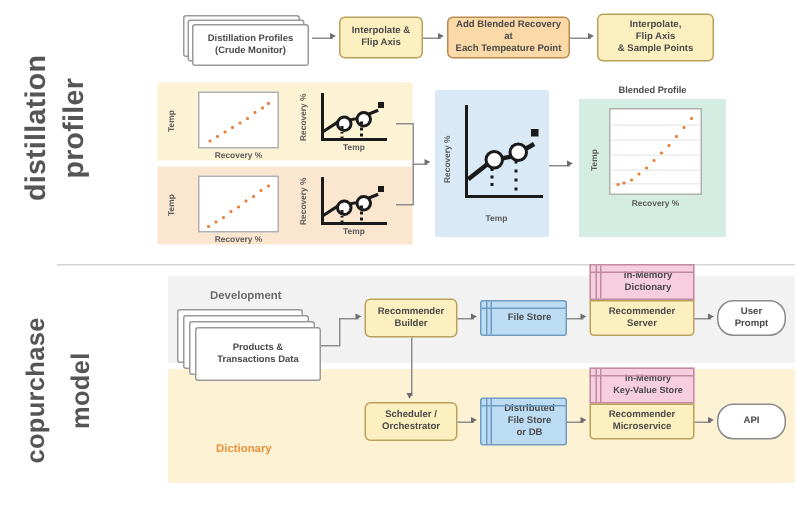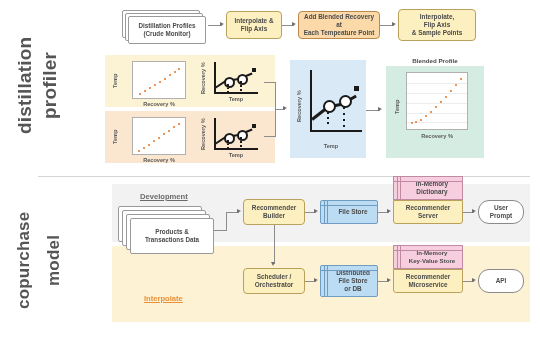--- a/index.html
+++ b/index.html
@@ -82,21 +82,21 @@
         text-align:center;font-size:6.4px;font-weight:bold;color:#4a4a4a;
         line-height:1.25;}
   .memo .bar1,.memo .bar2{position:absolute;top:0;bottom:0;width:1px;background:#c08aa2;}
   .memo .cap{position:absolute;left:0;right:0;height:1px;background:#c08aa2;}
 
   .pill{position:absolute;box-sizing:border-box;border:1px solid #8a8a8a;
         background:#fff;border-radius:11px;display:flex;align-items:center;
         justify-content:center;text-align:center;font-size:6.4px;font-weight:bold;
         color:#4a4a4a;line-height:1.25;}
 
-  .envlbl{position:absolute;font-size:7.6px;font-weight:bold;white-space:nowrap;text-decoration:underline;}
+  .envlbl{position:absolute;font-size:7.6px;font-weight:bold;white-space:nowrap;}
   .env-dev{color:#6b6b6b;}
   .env-prod{color:#e8913a;}
 
   
   .schem{position:absolute;}
   .schem .axv{position:absolute;background:#1a1a1a;width:2.4px;}
   .schem .axh{position:absolute;background:#1a1a1a;height:2.4px;}
   .schem .seg{position:absolute;background:#1a1a1a;height:2px;transform-origin:0 50%;}
   .schem .knob{position:absolute;width:7px;height:7px;border:2px solid #1a1a1a;
                background:#fff;border-radius:50%;}
@@ -273,21 +273,21 @@
 
 <div class="sec" id="sec-bot">
 
   <div class="sidelbl sl3" style="top:16px;">copurchase</div>
   <div class="sidelbl sl4" style="top:16px;">model</div>
 
   <div class="band band-grey" style="left:112px;top:14px;width:418px;height:58px;"></div>
   <div class="band band-yellow" style="left:112px;top:76px;width:418px;height:76px;"></div>
 
   <div class="envlbl env-dev" style="left:140px;top:22px;">Development</div>
-  <div class="envlbl env-prod" style="left:144px;top:124px;">Interpolate</div>
+  <div class="envlbl env-prod" style="left:144px;top:124px;">Dictionary</div>
 
   <div class="docstack" style="left:118px;top:36px;width:96px;height:44px;">
     <div class="sheet" style="left:0;top:0;width:84px;height:36px;"></div>
     <div class="sheet" style="left:4px;top:4px;width:84px;height:36px;"></div>
     <div class="sheet" style="left:8px;top:8px;width:84px;height:36px;"></div>
     <div class="sheet front" style="left:12px;top:12px;width:84px;height:36px;">
       <span style="white-space:pre-line;">Products &amp;
 Transactions Data</span>
     </div>
   </div>

